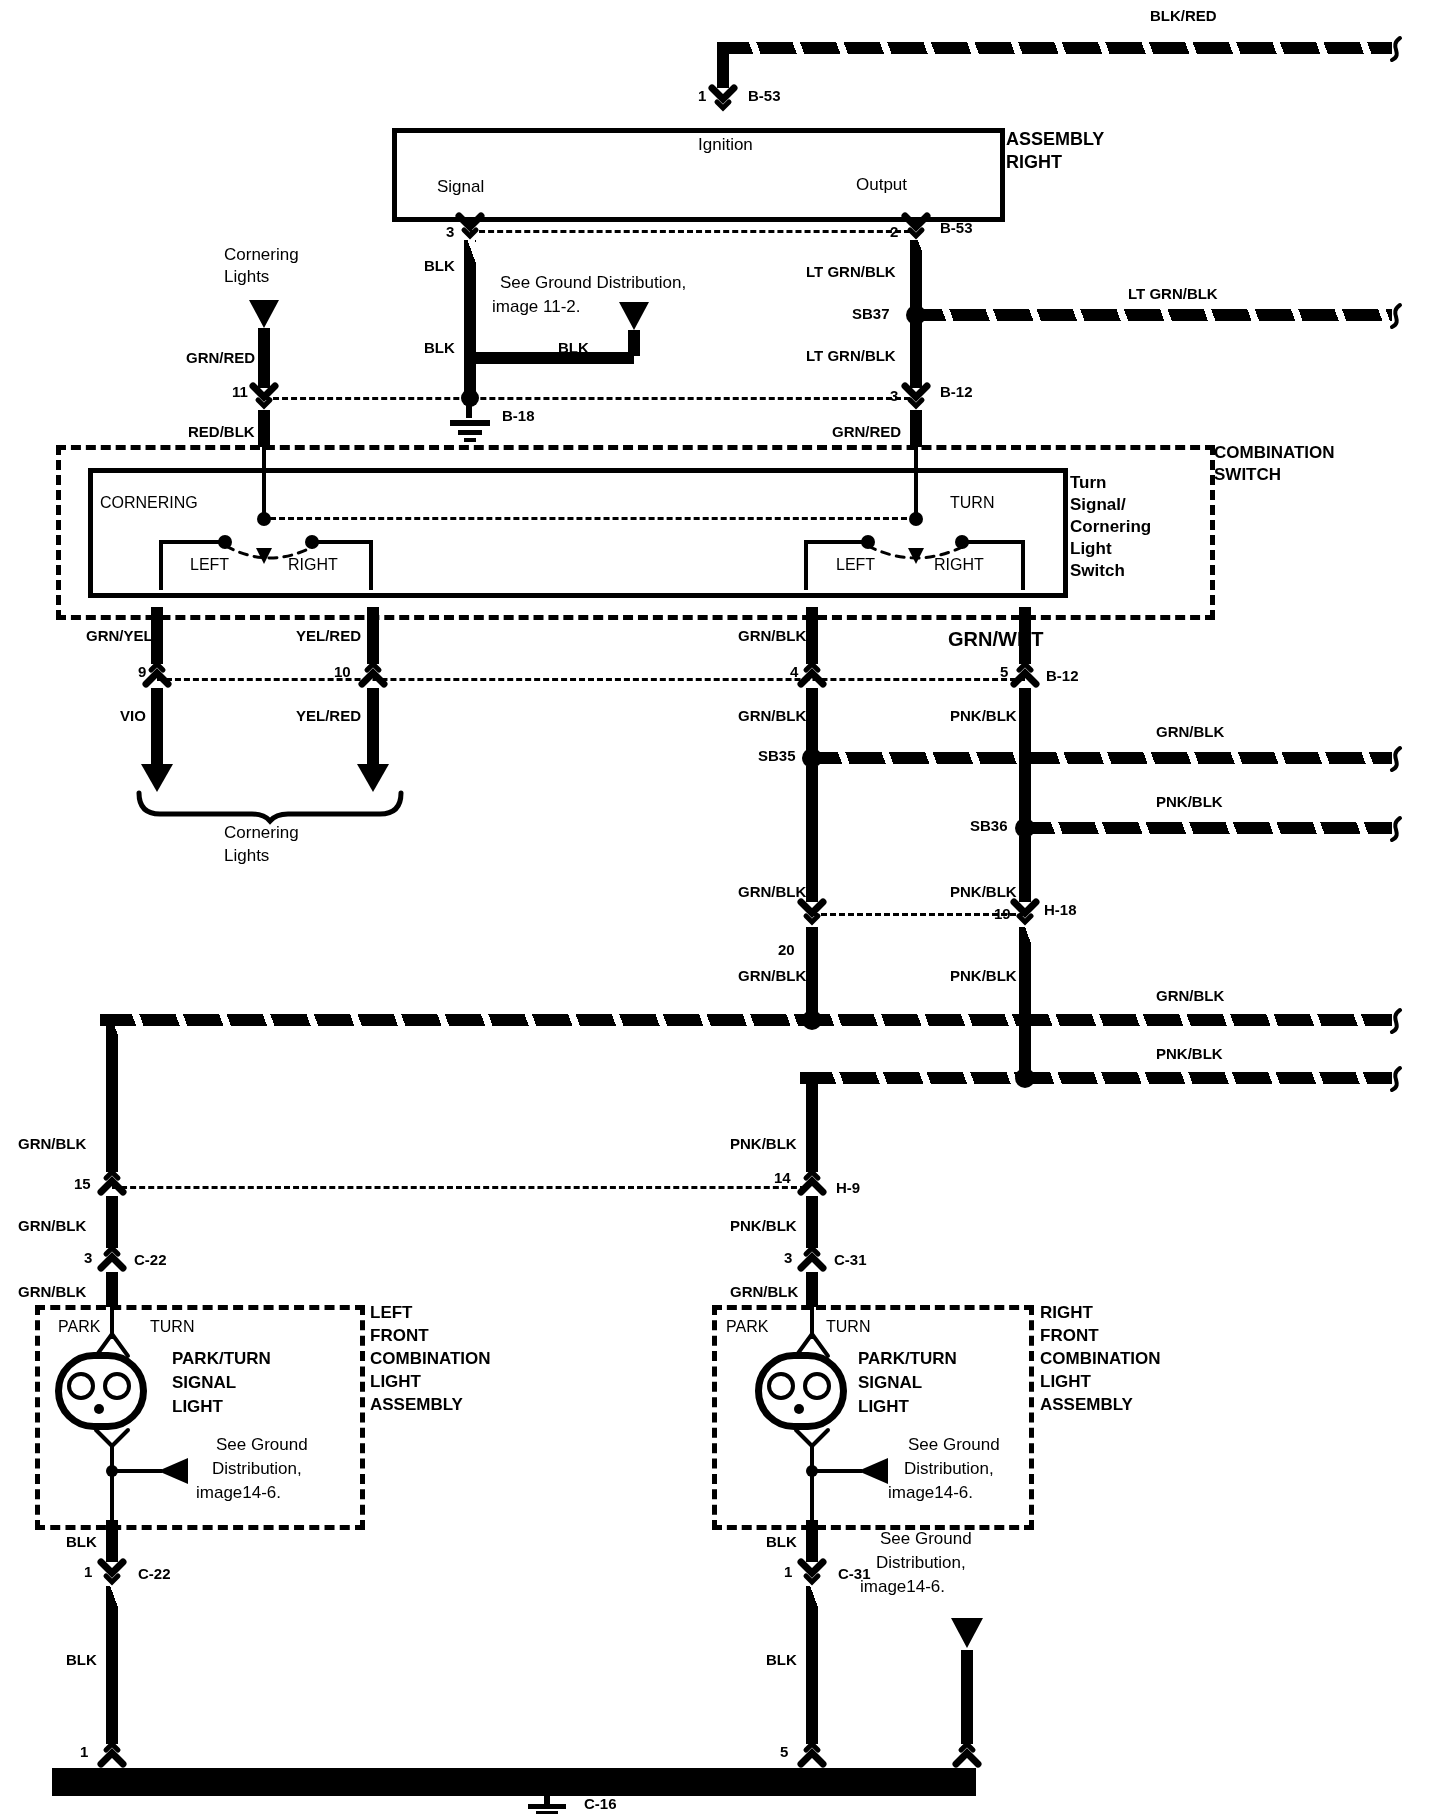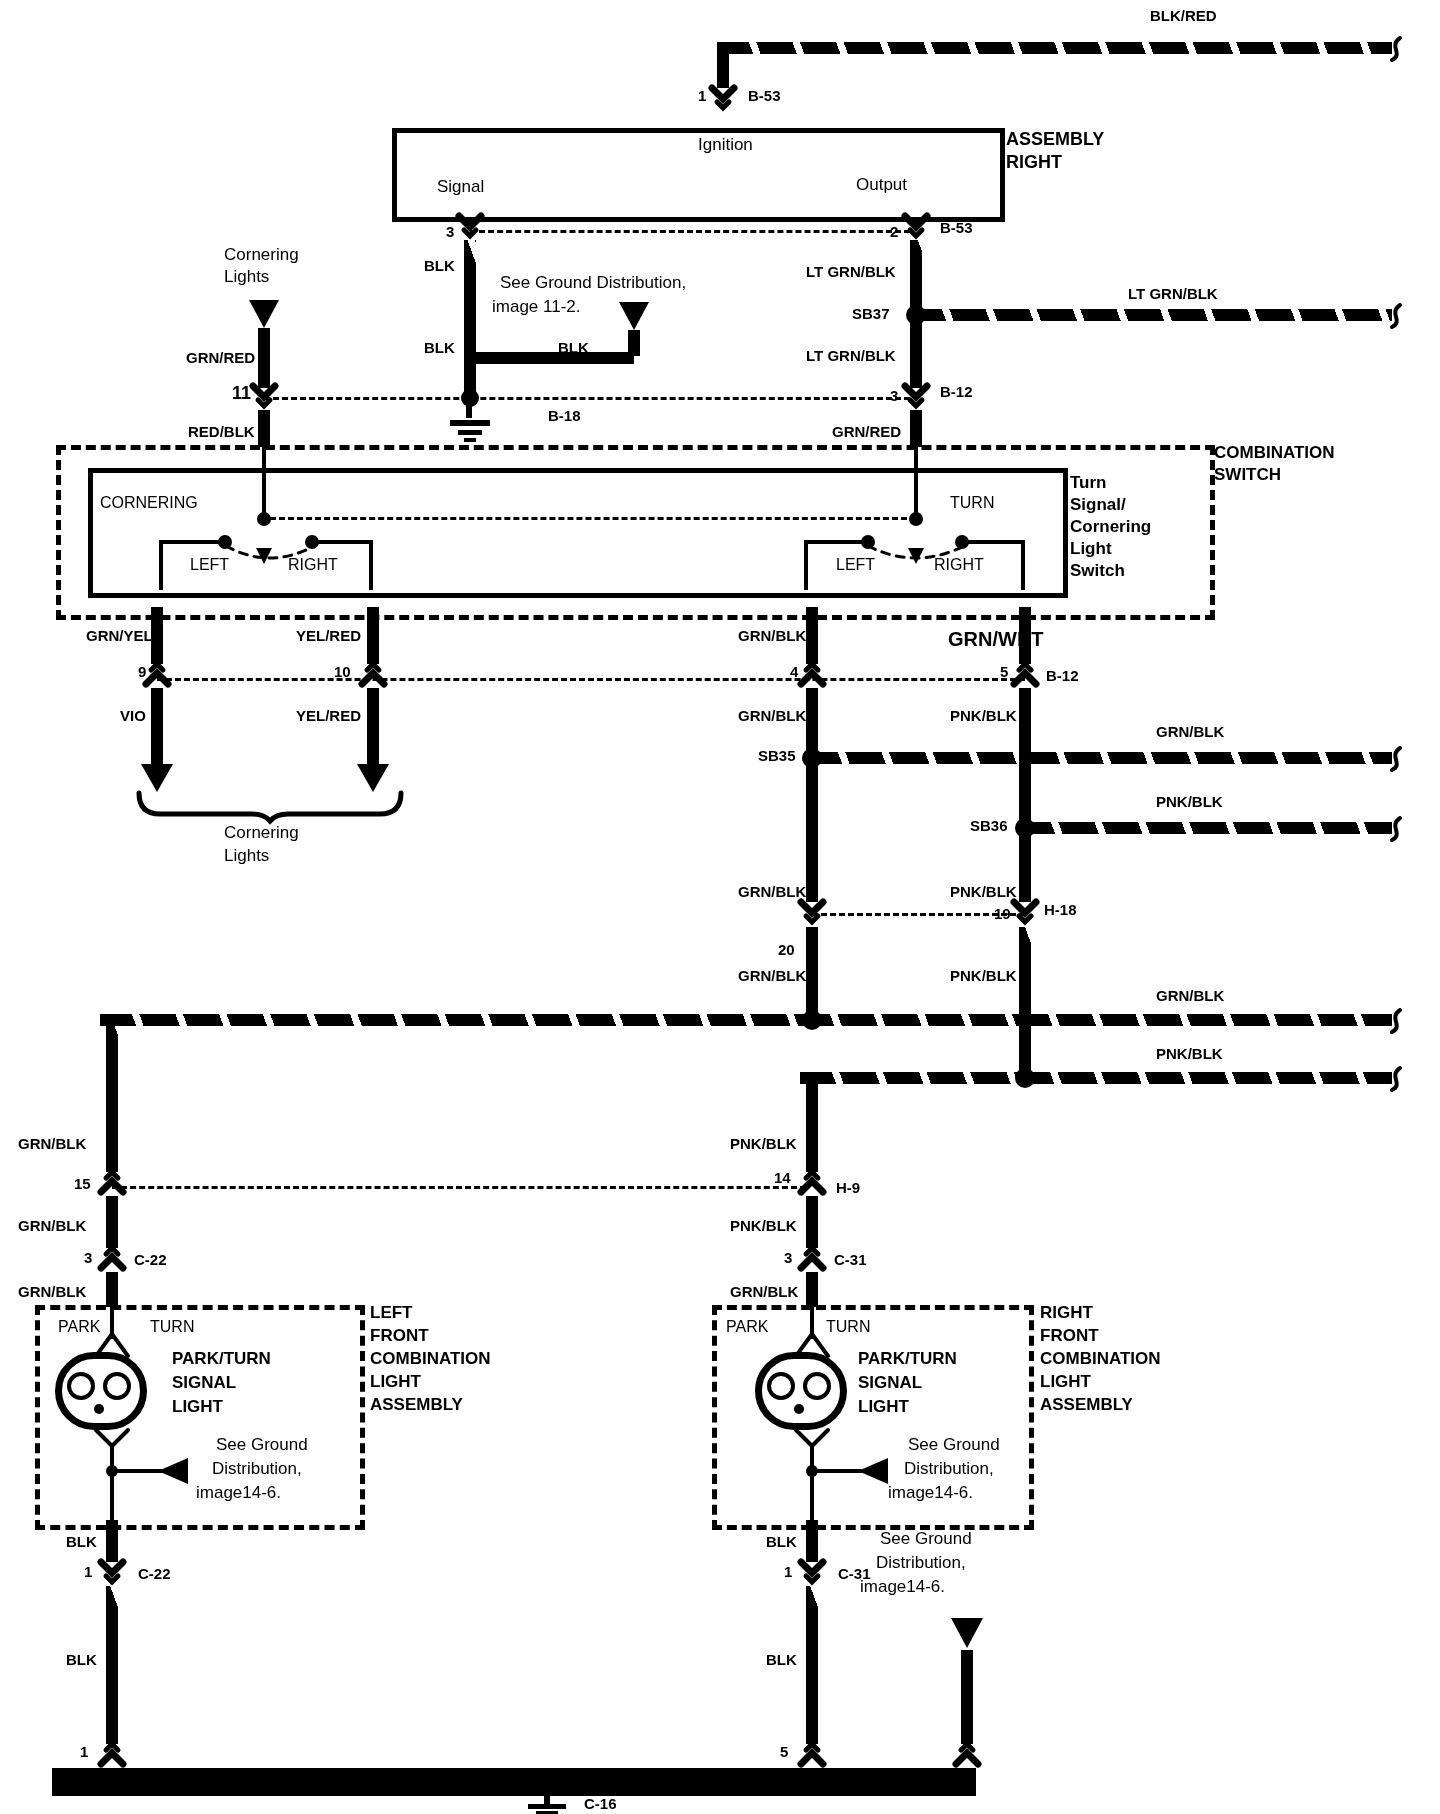--- a/index.html
+++ b/index.html
@@ -39,22 +39,22 @@
     <div class="t" style="font-size: 17px; left: 492px; top: 298px;">image 11-2.</div>
     <div class="t b" style="font-size: 15px; left: 806px; top: 264px;">LT GRN/BLK</div>
     <div class="t" style="font-size: 17px; left: 224px; top: 246px;">Cornering</div>
     <div class="t" style="font-size: 17px; left: 224px; top: 268px;">Lights</div>
     <div class="t b" style="font-size: 15px; left: 424px; top: 340px;">BLK</div>
     <div class="t b" style="font-size: 15px; left: 558px; top: 340px;">BLK</div>
     <div class="t b" style="font-size: 15px; left: 852px; top: 306px;">SB37</div>
     <div class="t b" style="font-size: 15px; left: 1128px; top: 286px;">LT GRN/BLK</div>
     <div class="t b" style="font-size: 15px; left: 186px; top: 350px;">GRN/RED</div>
     <div class="t b" style="font-size: 15px; left: 806px; top: 348px;">LT GRN/BLK</div>
-    <div class="t b" style="font-size: 15px; left: 502px; top: 408px; margin-left: 46px;">B-18</div>
-    <div class="t b" style="font-size: 18px; left: 232px; top: 384px;">11</div>
+    <div class="t b" style="font-size: 15px; left: 502px; top: 408px;">B-18</div>
+    <div class="t b" style="font-size: 15px; left: 232px; top: 384px;">11</div>
     <div class="t b" style="font-size: 15px; left: 890px; top: 388px;">3</div>
     <div class="t b" style="font-size: 15px; left: 940px; top: 384px;">B-12</div>
     <div class="t b" style="font-size: 15px; left: 188px; top: 424px;">RED/BLK</div>
     <div class="t b" style="font-size: 15px; left: 832px; top: 424px;">GRN/RED</div>
     <div class="t b" style="font-size: 17px; left: 1214px; top: 444px;">COMBINATION</div>
     <div class="t b" style="font-size: 17px; left: 1214px; top: 466px;">SWITCH</div>
     <div class="t" style="font-size: 16px; left: 100px; top: 494px;">CORNERING</div>
     <div class="t" style="font-size: 16px; left: 950px; top: 494px;">TURN</div>
     <div class="t b" style="font-size: 17px; left: 1070px; top: 474px;">Turn</div>
     <div class="t b" style="font-size: 17px; left: 1070px; top: 496px;">Signal/</div>

